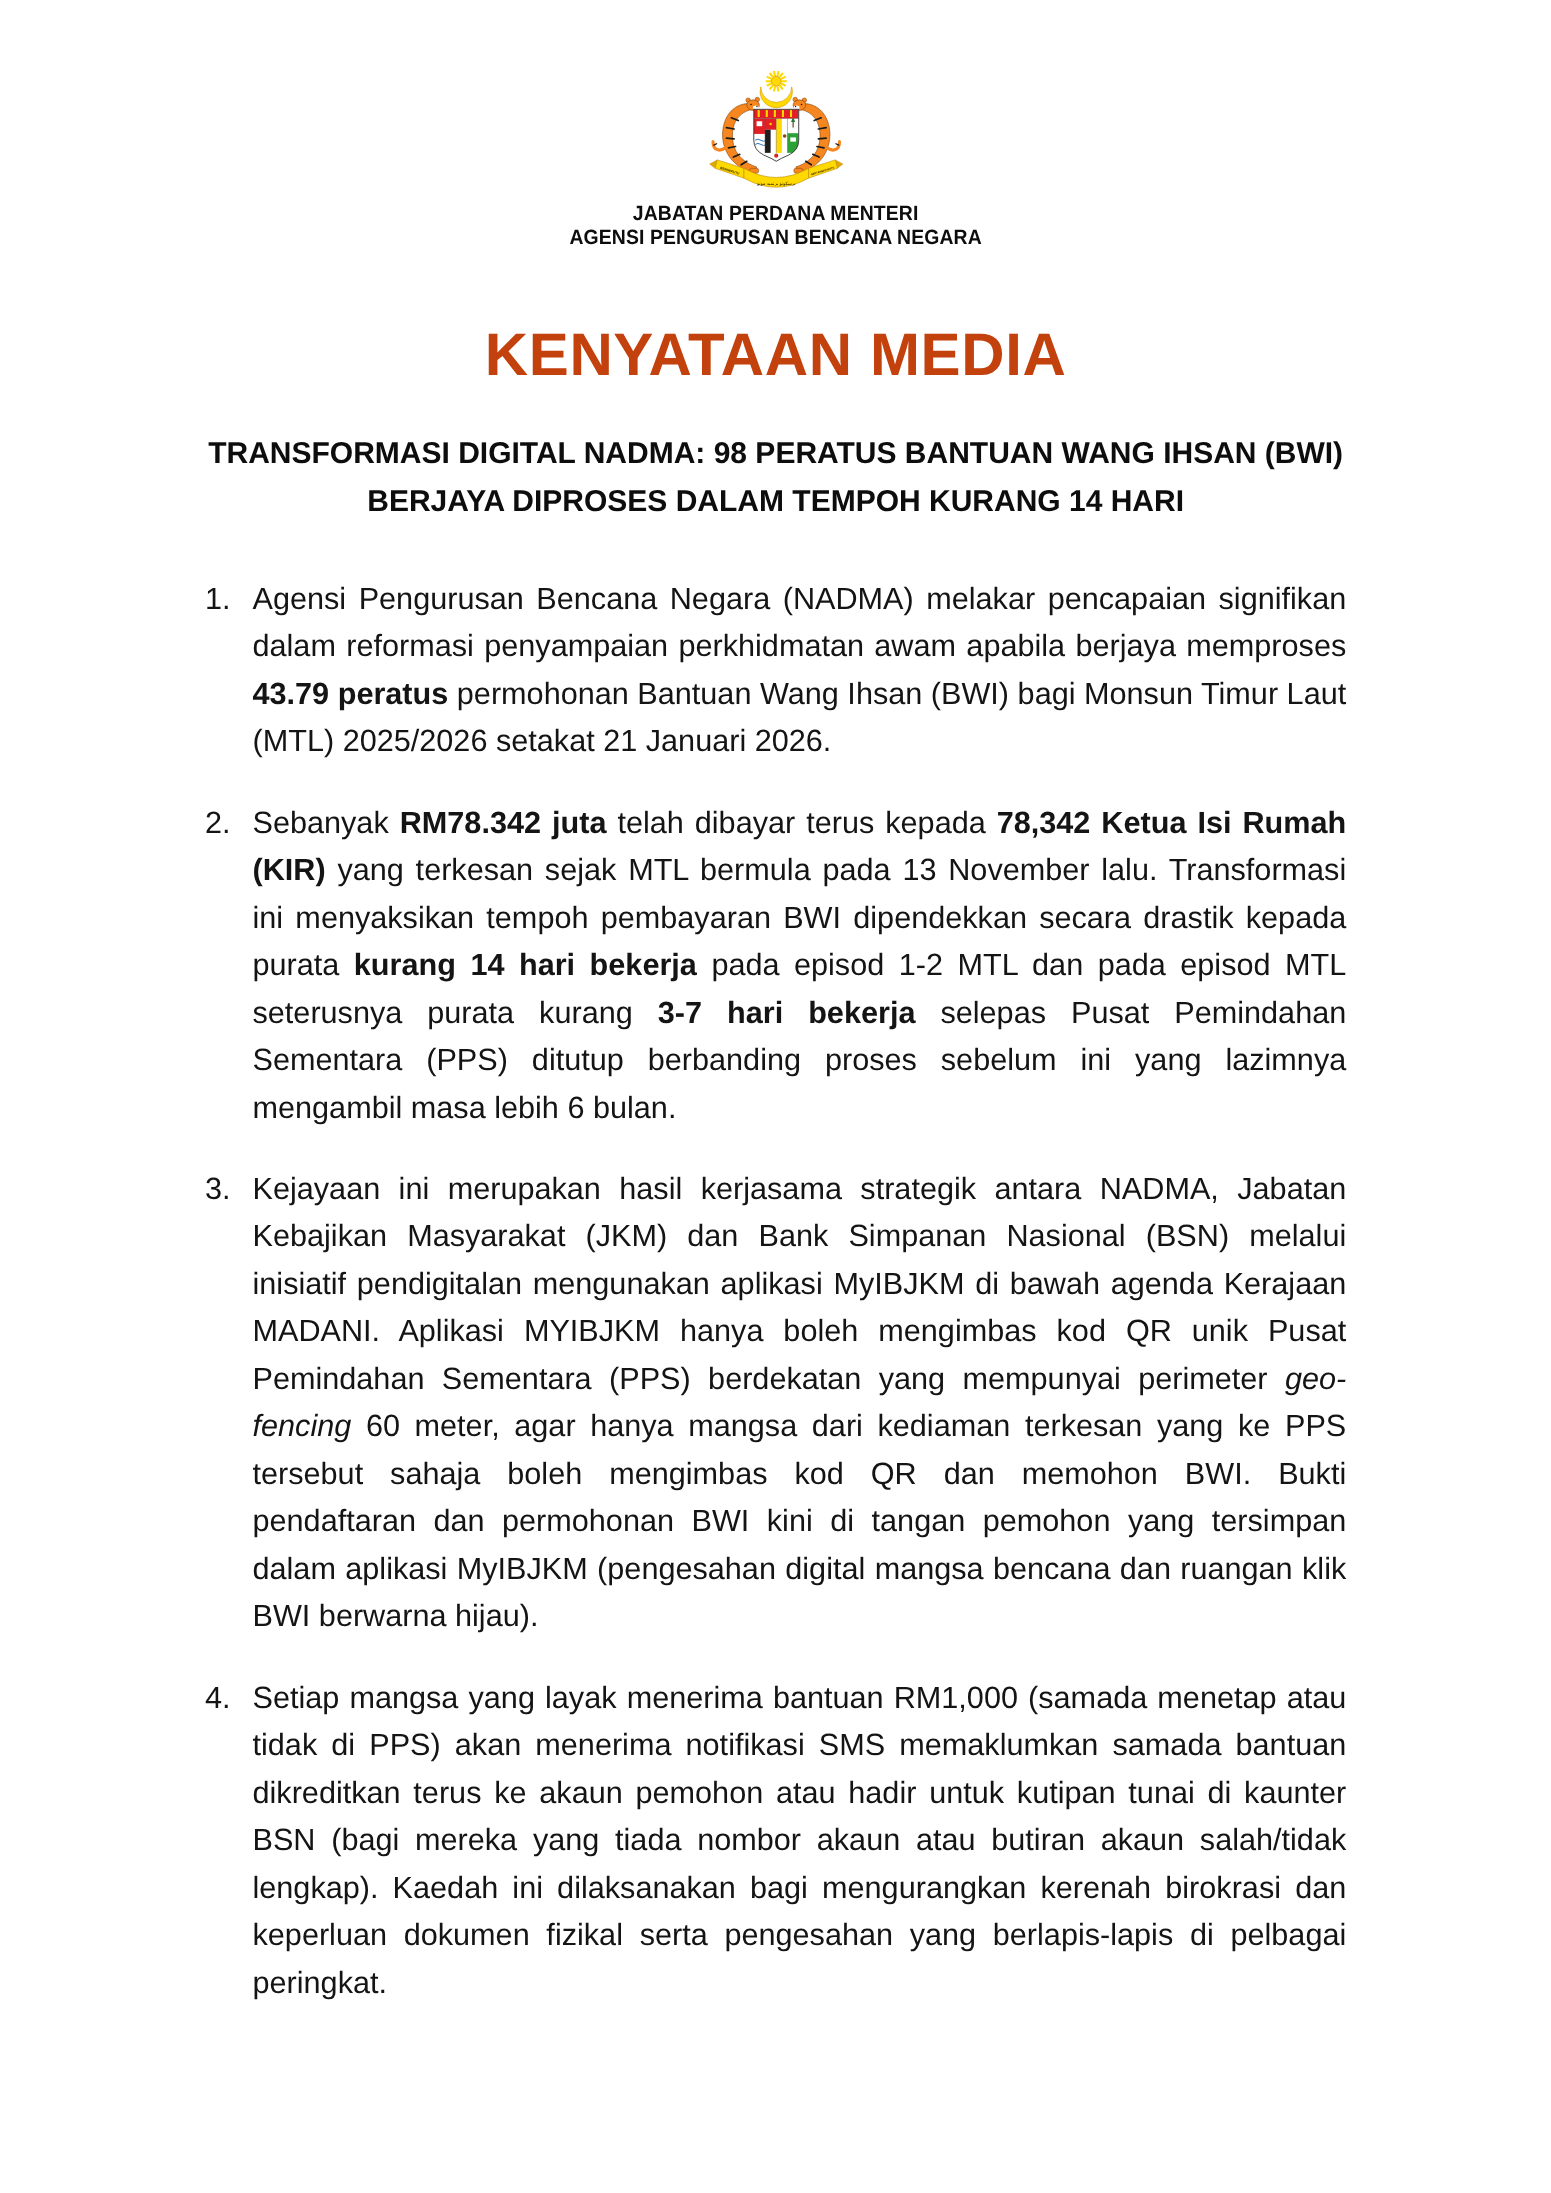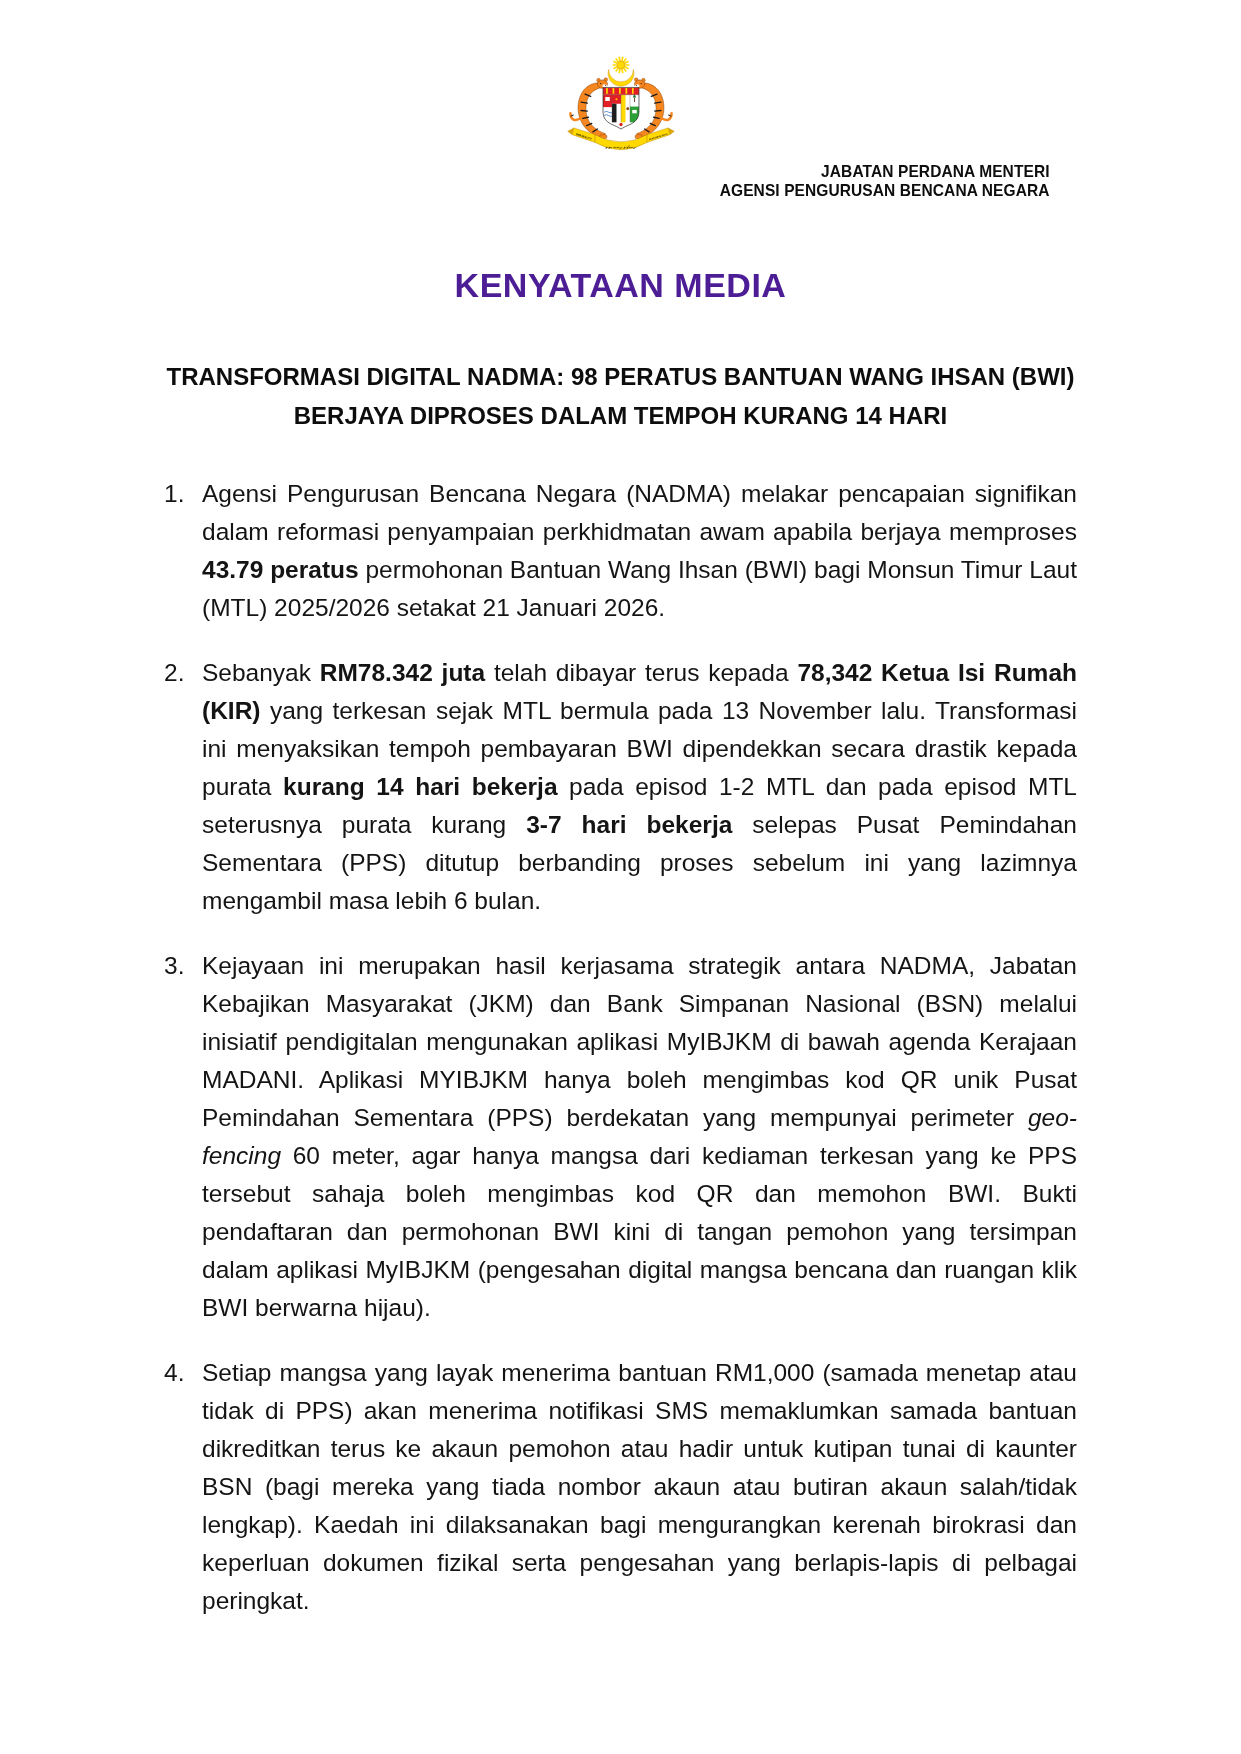--- a/index.html
+++ b/index.html
@@ -8,42 +8,42 @@
     font-family:"Liberation Sans","DejaVu Sans",sans-serif;
     color:#141414;
     position:relative;
     overflow:hidden;
   }
   .page{
     box-sizing:border-box;
     width:1241px;height:1754px;
     padding:56px 164px 0 164px;
   }
-  .letterhead{text-align:right;}
+  .letterhead{text-align:center;}
   .crest{display:block;margin:0 auto;}
   .org-block{margin-top:6px;transform:scaleX(0.94);}
   .org{
     font-weight:700;
     font-size:16.5px;
     line-height:18.5px;
     letter-spacing:0.1px;
     color:#0d0d0d;
     white-space:nowrap;
   }
   .title{
     margin:62px 0 0 0;
     text-align:center;
-    font-size:34px;
+    font-size:48px;
     line-height:48px;
     font-weight:700;
     letter-spacing:0.5px;
-    color:#4c1d95;
+    color:#c2410c;
   }
   .subtitle{
-    margin:48px auto 0 auto;
+    margin:34px auto 0 auto;
     text-align:center;
     font-size:24px;
     line-height:39px;
     font-weight:700;
     color:#0d0d0d;
   }
   .paras{margin-top:40px;}
   .para{
     display:flex;
     margin-bottom:27px;

